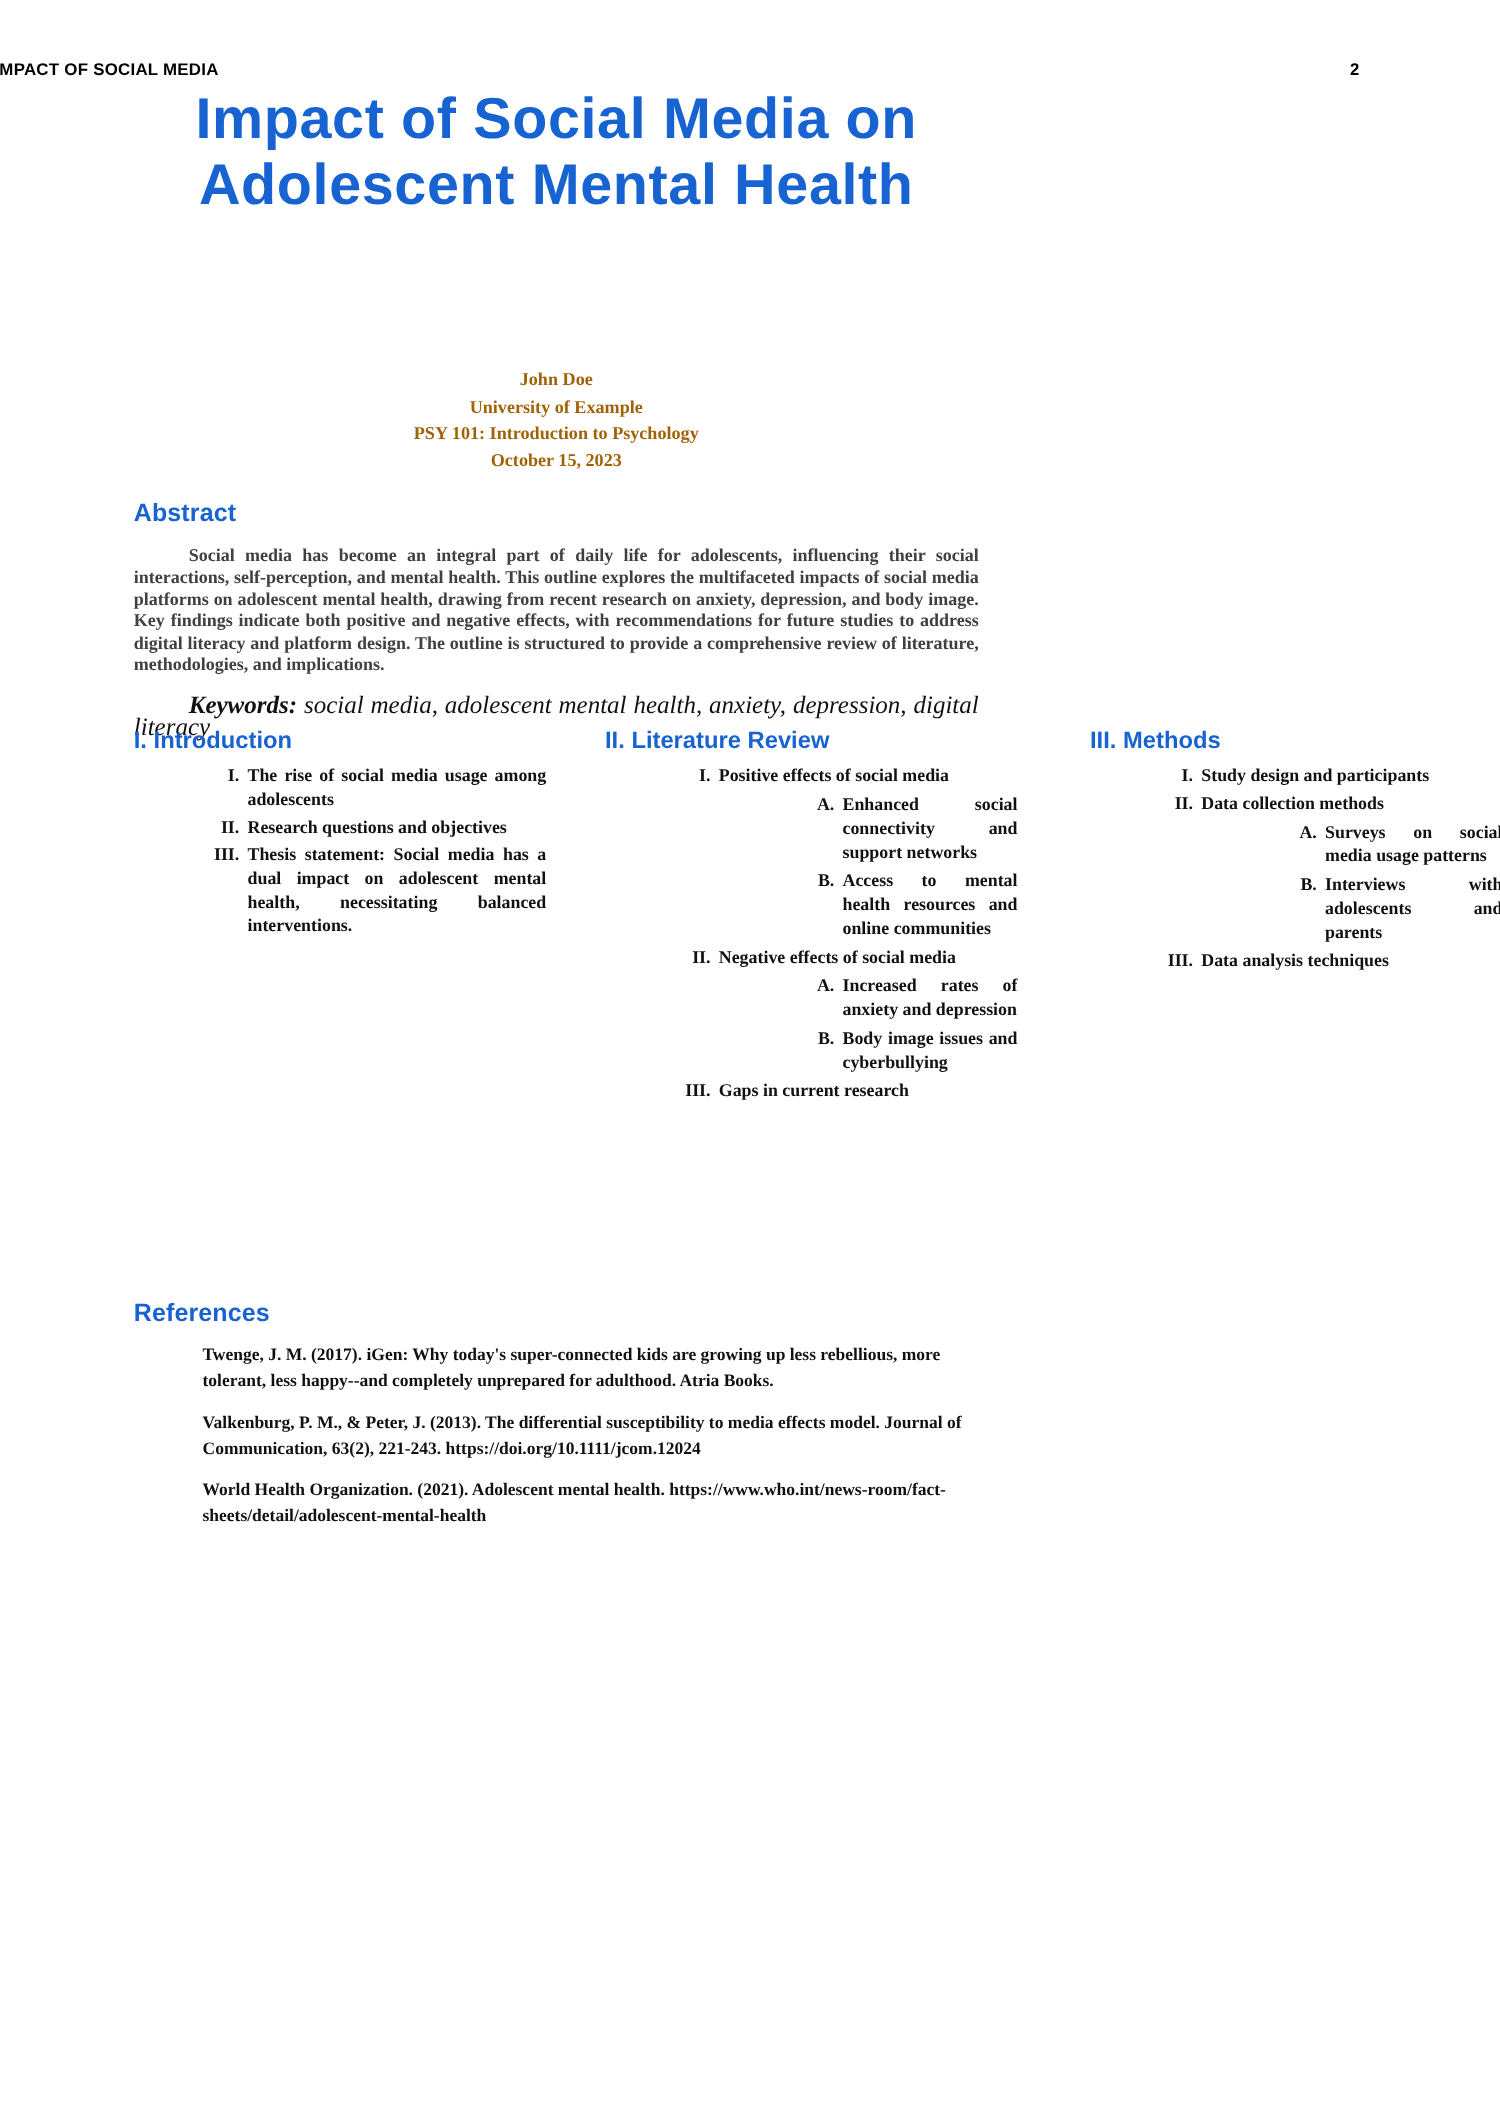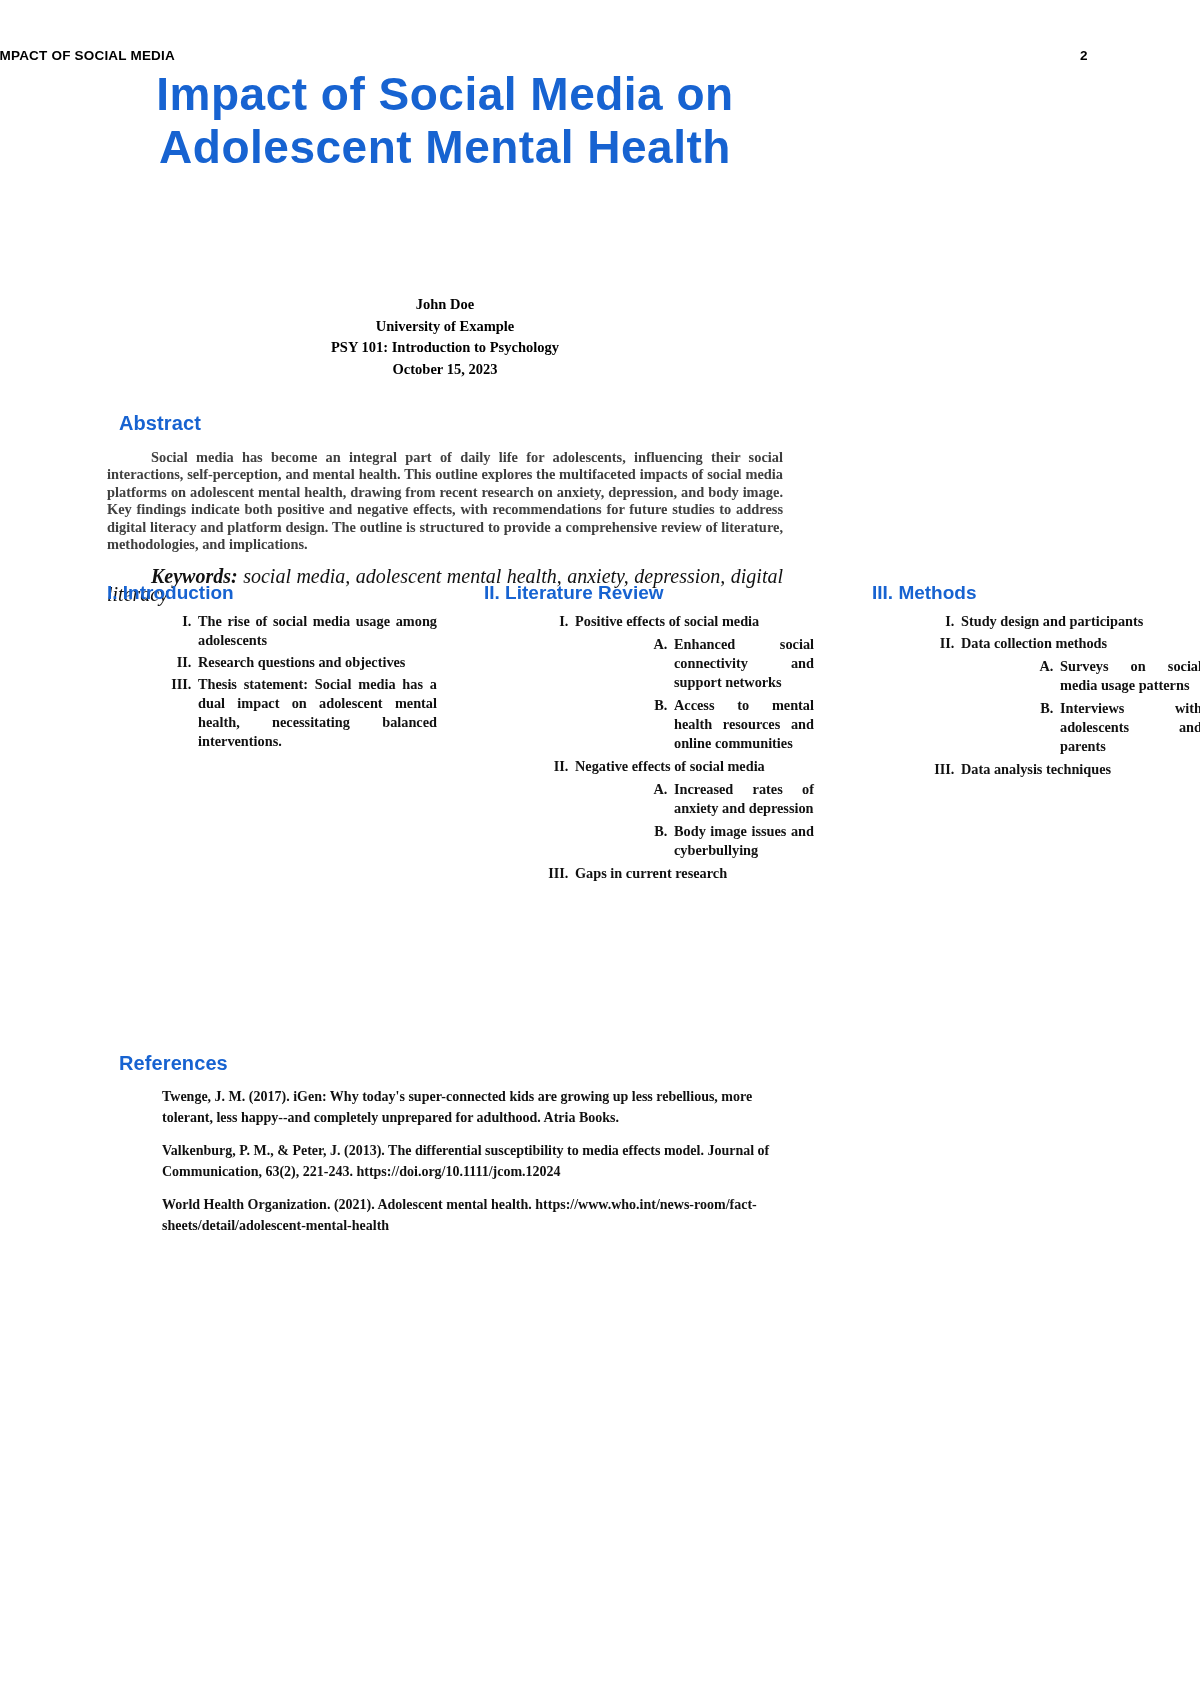--- a/index.html
+++ b/index.html
@@ -75,31 +75,31 @@
     top: 294px;
     left: 100px;
     width: 690px;
     text-align: center;
   }
   .byline-line {
     font-family: "Liberation Serif", "DejaVu Serif", serif;
     font-weight: bold;
     font-size: 14.5px;
     line-height: 21.5px;
-    color: #000000;
+    color: #a16207;
   }
 
   
   .sec-heading {
     font-family: "Liberation Sans", "DejaVu Sans", sans-serif;
     font-weight: bold;
     font-size: 20px;
     color: #1763d1;
     letter-spacing: 0.1px;
-    margin: 12px;
+    margin: 0;
   }
 
   
   .abstract-wrap {
     position: absolute;
     top: 400px;
     left: 107px;
     width: 676px;
   }
   .abstract-body {

